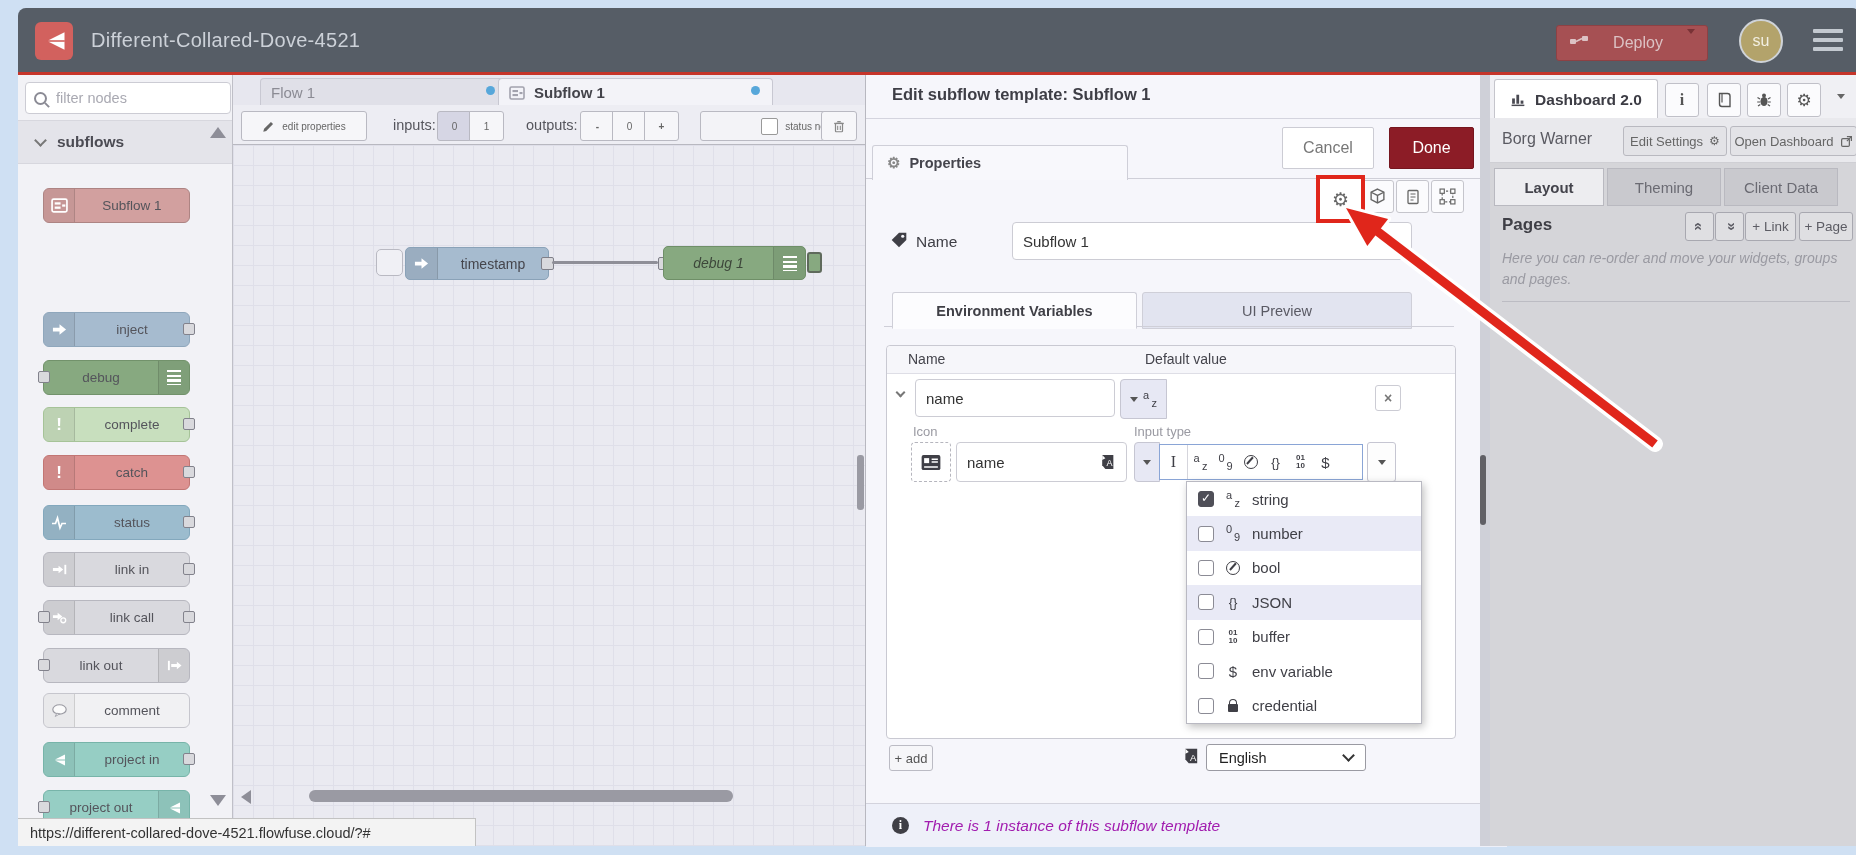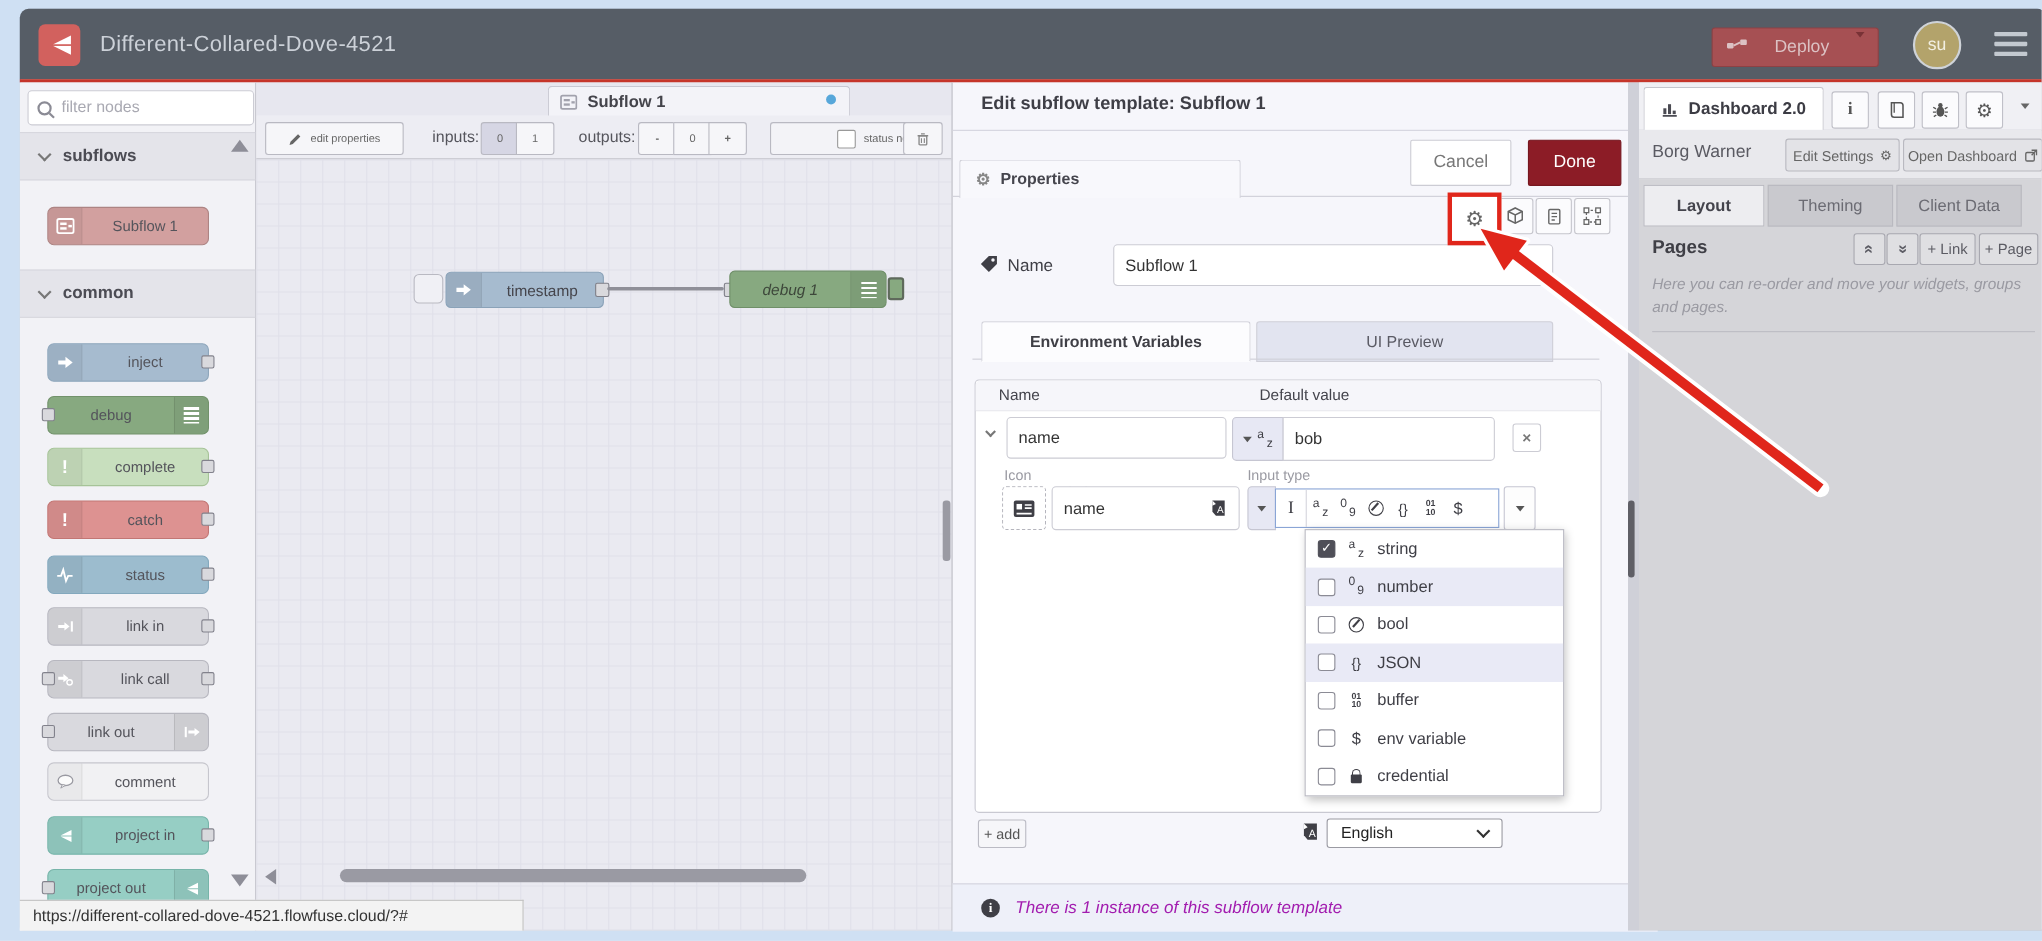--- a/index.html
+++ b/index.html
@@ -157,24 +157,20 @@
         <svg width="17" height="17" viewBox="0 0 16 16">
             <rect x="1" y="2" width="14" height="12" rx="1.5" fill="none" stroke="#fff" stroke-width="1.6"></rect>
             <rect x="3.5" y="5" width="5.5" height="2.1" fill="#fff"></rect>
             <rect x="3.5" y="9" width="5.5" height="2.1" fill="#fff"></rect>
             <rect x="10.5" y="7" width="3" height="2.1" fill="#fff"></rect>
           </svg>
       </span>
       <span class="lbl">Subflow 1</span>
     </div>
 
-    <div class="cathdr" style="top:170px">
-      <span class="chv"></span>
-      <span>common</span>
-    </div>
 
     <div class="pn" style="top:237px;background:#a6bbcf;border-color:#8fa7bc">
       <span class="ic icl">
           <svg width="15" height="15" viewBox="0 0 16 16">
             <path d="M1 6h7V2.5L15 8l-7 5.5V10H1z" fill="#fff"></path>
           </svg>
         </span>
       <span class="lbl">inject</span>
       <span class="port pr"></span>
     </div>
@@ -267,20 +263,24 @@
           </svg>
         </span>
       <span class="port pl"></span>
     </div>
     <div class="abs" style="left:192px;top:720px">
         <span class="tri-dn" style="display:block"></span>
       </div>
   </div>
 
   <div class="abs tabbar">
+    <div class="wtab" style="left:27px;width:226px;background:#e0e0e8;color:#8b8b94">
+      <span>Flow 1</span>
+      <span class="dot" style="right:12px;top:7px"></span>
+    </div>
     <div class="wtab" style="left:265px;width:253px;background:#f3f3f8;color:#44444b;font-weight:bold">
       <svg width="16" height="16" viewBox="0 0 16 16">
           <rect x="1" y="2" width="14" height="12" rx="1.5" fill="none" stroke="#a2a2ad" stroke-width="1.6"></rect>
           <rect x="3.5" y="5" width="5.5" height="2.1" fill="#a2a2ad"></rect>
           <rect x="3.5" y="9" width="5.5" height="2.1" fill="#a2a2ad"></rect>
           <rect x="10.5" y="7" width="3" height="2.1" fill="#a2a2ad"></rect>
         </svg>
       <span>Subflow 1</span>
       <span class="dot" style="right:12px;top:7px"></span>
     </div>
@@ -406,21 +406,20 @@
       <div class="tblhdr">
         <span style="position:absolute;left:21px;top:5px">Name</span>
         <span style="position:absolute;left:258px;top:5px">Default value</span>
       </div>
       <span class="abs chv" style="left:10px;top:47px"></span>
       <input class="field abs" style="left: 28px; top: 33px; width: 200px; height: 38px;" value="name">
       <div class="typesel abs" style="left:233px;top:33px;width:47px;height:40px;border-radius:4px 0 0 4px">
         <span class="tri"></span>
         <span class="g-az"></span>
       </div>
-      <input class="field abs" style="left: 279px; top: 33px; width: 193px; height: 40px; border-radius: 0px 4px 4px 0px;" value="bob">
       <div class="abs" style="left:488px;top:39px;width:26px;height:26px;background:#fff;border:1px solid #ccccd4;border-radius:3px;display:flex;align-items:center;justify-content:center;color:#777;font-weight:bold;font-size:14px">×</div>
 
       <span class="minilbl" style="left:26px;top:78px">Icon</span>
       <span class="minilbl" style="left:70px;top:94px">Label</span>
       <span class="minilbl" style="left:247px;top:78px">Input type</span>
 
       <span class="hnd abs" style="left:-4px;top:106px"></span>
       <div class="abs" style="left:24px;top:96px;width:40px;height:40px;background:#fff;border:1.5px dashed #b5b5bd;border-radius:4px;display:flex;align-items:center;justify-content:center">
         <svg width="20" height="17" viewBox="0 0 16 13">
             <rect x="0.5" y="0.5" width="15" height="12" rx="1.5" fill="#3f3f46"></rect>

